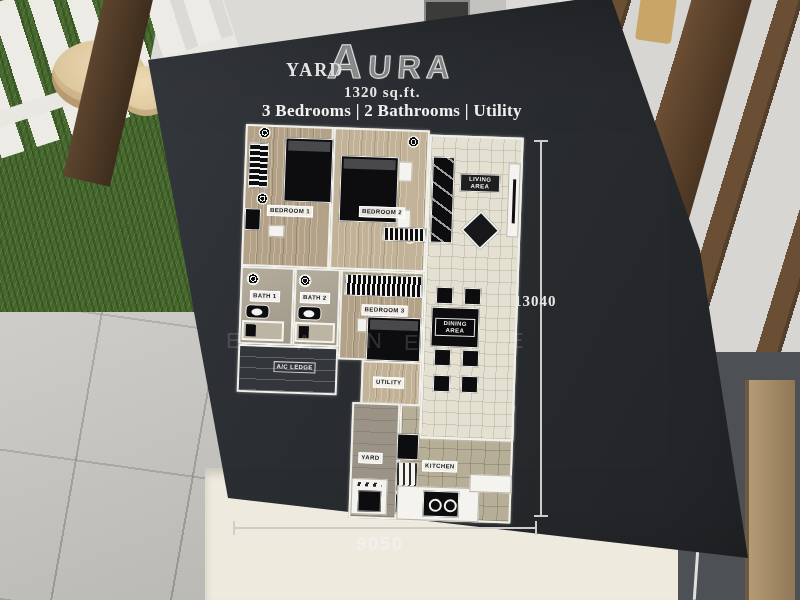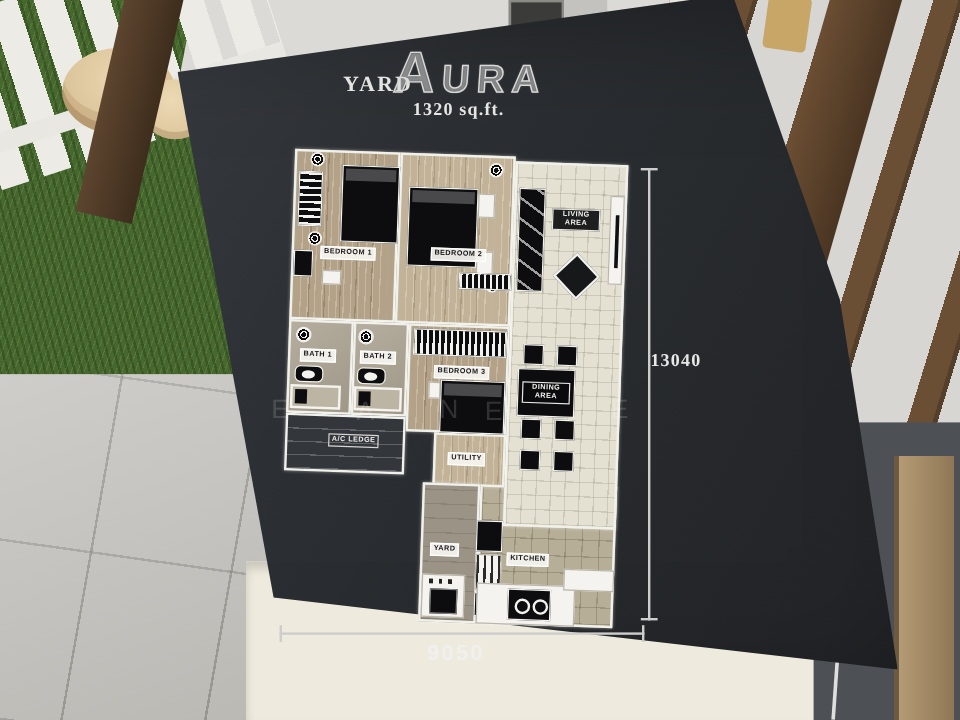--- a/index.html
+++ b/index.html
@@ -46,21 +46,21 @@
   .title-logo{left:328px;top:34px;display:inline-block;font:700 32px "Liberation Sans",sans-serif;letter-spacing:6px;
     color:rgba(0,0,0,0);-webkit-text-stroke:1.2px #d9d9d7;text-shadow:0 0 2px rgba(215,215,215,.55);transform:skewX(-4deg);}
   .title-logo::first-letter{font-size:48px;}
   .title-area{left:344px;top:84px;font:700 15px "Liberation Serif",serif;color:#e6e6e4;letter-spacing:1px;}
   .title-features{left:262px;top:101px;font:700 17px "Liberation Serif",serif;color:#f2f2f0;letter-spacing:.3px;}
 
   
   .dimv{left:540px;top:140px;width:2px;height:377px;background:#cdcdcb;}
   .dimv::before,.dimv::after{content:"";position:absolute;left:-6px;width:14px;height:2px;background:#cdcdcb;}
   .dimv::before{top:0;}.dimv::after{bottom:0;}
-  .dimv-label{left:542px;top:293px;font:700 15px "Liberation Serif",serif;color:#e8e8e6;letter-spacing:1px;}
+  .dimv-label{left:514px;top:293px;font:700 15px "Liberation Serif",serif;color:#e8e8e6;letter-spacing:1px;}
   .dimh{left:233px;top:527px;width:304px;height:2px;background:#cdcdcb;}
   .dimh::before,.dimh::after{content:"";position:absolute;top:-6px;width:2px;height:14px;background:#cdcdcb;}
   .dimh::before{left:0;}.dimh::after{right:0;}
   .dimh-label{left:356px;top:534px;font:700 18px "Liberation Sans",sans-serif;color:#f0f0ee;letter-spacing:2px;}
 
   
   .wm{font:400 22px "Liberation Sans",sans-serif;color:rgba(255,255,255,.15);z-index:6;}
 
   
   #plan{position:absolute;left:246px;top:124px;width:278px;height:392px;transform:rotate(2deg);transform-origin:0 0;z-index:4;}
@@ -124,20 +124,21 @@
   <div class="abs post-tl"></div>
   <div class="abs floor-br"></div>
   <div class="abs post-br"></div>
   <div class="abs cable"></div>
 
   <div class="abs board"></div>
 
   <div class="abs title-type z5">YARD</div>
   <div class="abs title-logo z5">AURA</div>
   <div class="abs title-area z5">1320 sq.ft.</div>
+  <div class="abs title-features z5">3 Bedrooms | 2 Bathrooms | Utility</div>
 
   <div id="plan">
 
     <div class="rm wood-a" style="left:0;top:0;width:88px;height:142px;"></div>
     <div class="rm wood-b" style="left:88px;top:0;width:96px;height:142px;"></div>
     <div class="rm tileK" style="left:164px;top:272px;width:114px;height:118px;"></div>
     <div class="rm tileL" style="left:184px;top:4px;width:94px;height:304px;"></div>
     <div class="rm stone" style="left:0;top:142px;width:54px;height:78px;"></div>
     <div class="rm stone" style="left:54px;top:142px;width:46px;height:78px;"></div>
     <div class="rm wood-a" style="left:100px;top:142px;width:84px;height:90px;"></div>

